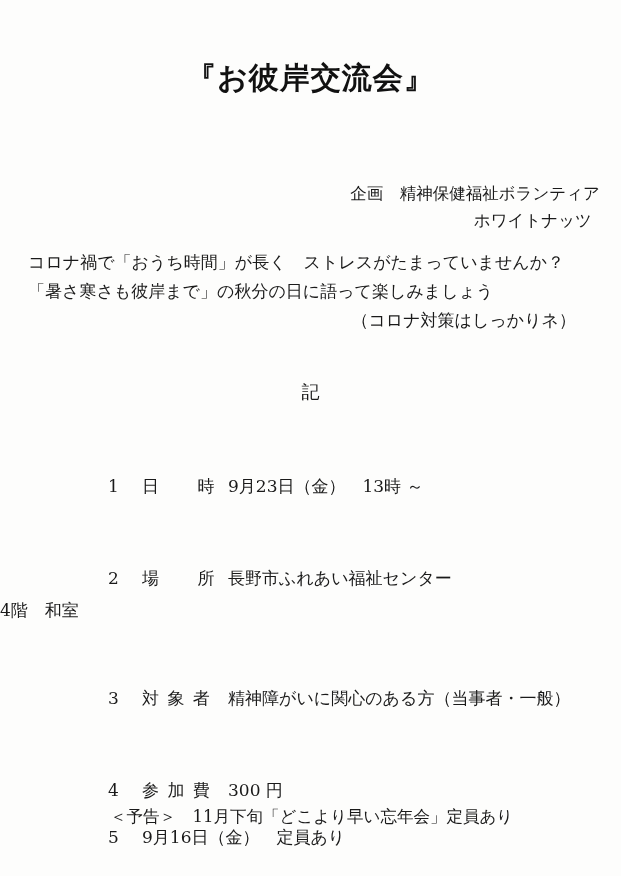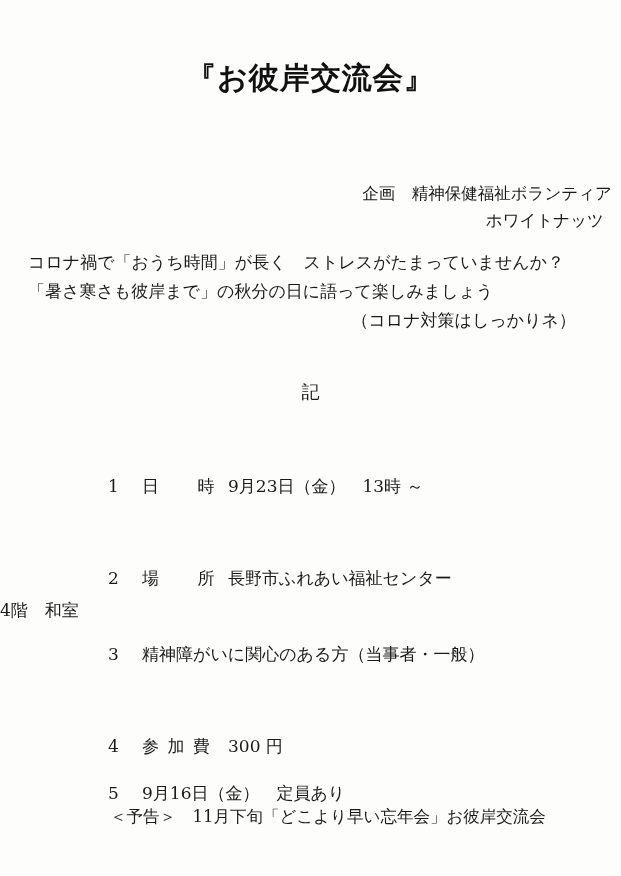--- a/index.html
+++ b/index.html
@@ -39,21 +39,20 @@
   
   .organizer {
     position: absolute;
     top: 180px;
     left: 0;
     width: 600px;
     text-align: right;
     font-size: 16.5px;
     line-height: 1.65;
     color: #1a1a1a;
-    padding-left: 12px;
   }
   .organizer .line2 {
     padding-right: 8px;
   }
 
   
   .intro {
     position: absolute;
     top: 248px;
     left: 28px;
@@ -171,32 +170,33 @@
 
     <div class="item">
       <span class="num">2</span>
       <span class="lbl">場　　所</span>
       <span class="val">長野市ふれあい福祉センター</span>
     </div>
     <div class="sub-line">4階　和室</div>
 
     <div class="item">
       <span class="num">3</span>
+      <span class="lbl">対 象 者</span>
       <span class="val">精神障がいに関心のある方（当事者・一般）</span>
     </div>
 
     <div class="item">
       <span class="num">4</span>
       <span class="lbl">参 加 費</span>
       <span class="val">300 円</span>
     </div>
 
     <div class="item">
       <span class="num">5</span>
       <span class="val">9月16日（金）　定員あり</span>
     </div>
 
   </div>
 
 
-  <div class="notice">＜予告＞　11月下旬「どこより早い忘年会」お彼岸交流会</div>
+  <div class="notice">＜予告＞　11月下旬「どこより早い忘年会」定員あり</div>
 
 </div>
 
 </body></html>

